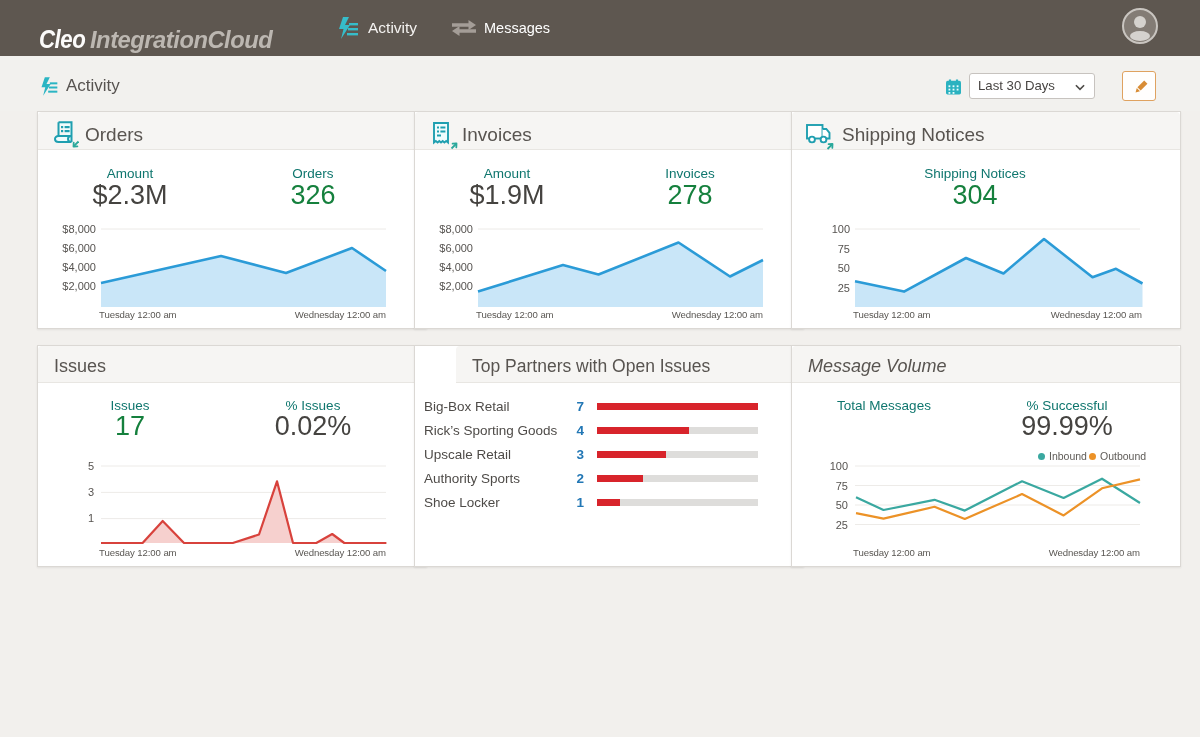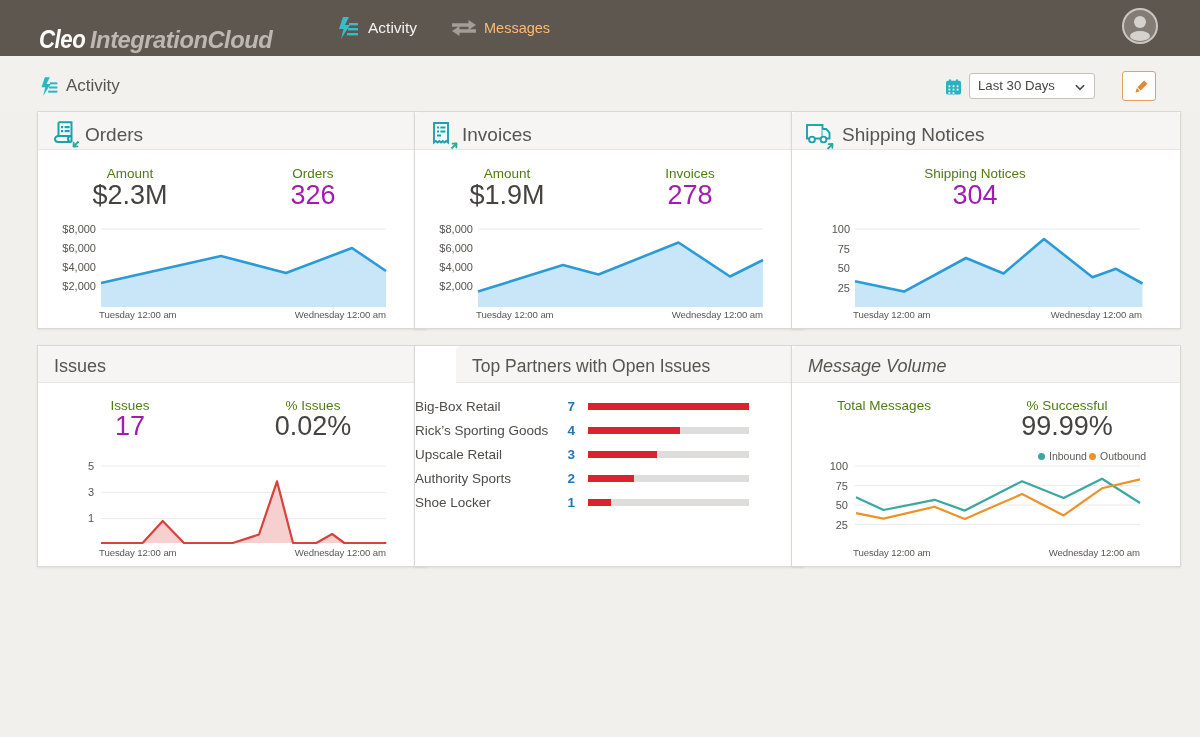--- a/index.html
+++ b/index.html
@@ -4,35 +4,35 @@
 <style>
 * { margin:0; padding:0; box-sizing:border-box; }
 html,body { width:1200px; height:737px; overflow:hidden; }
 body { font-family:"Liberation Sans", sans-serif; background:#f2f0ed; position:relative; }
 .topbar { position:absolute; left:0; top:0; width:1200px; height:56px; background:#5e5750; box-shadow:0 1px 3px rgba(0,0,0,.25); }
 .logo { position:absolute; left:39px; top:25px; font-style:italic; white-space:nowrap; letter-spacing:-0.5px; }
 .logo .c1 { font-size:25px; font-weight:bold; color:#fcfbfa; display:inline-block; transform:scaleX(0.89); transform-origin:0 50%; margin-right:-1px; }
 .logo .c2 { font-size:24.5px; font-weight:bold; color:#bcb7b1; display:inline-block; transform:scaleX(0.97); transform-origin:0 50%; }
 .navitem { position:absolute; top:0; height:56px; display:flex; align-items:center; gap:8px; font-size:15.5px; }
 .nav-act { left:336px; color:#f4f2f0; }
-.nav-msg { left:452px; color:#fdba74; font-size:14.5px; }
+.nav-msg { left:452px; color:#ffffff; font-size:14.5px; }
 .avatar { position:absolute; right:42px; top:8px; width:36px; height:36px; border-radius:50%; border:2px solid #c9c5c0; background:#837c75; overflow:hidden; }
 .pagehead { position:absolute; left:0; top:56px; width:1200px; height:55px; background:#f2f1ee; }
 .ph-title { position:absolute; left:66px; top:20px; font-size:17px; color:#575350; }
 .selectbox { position:absolute; left:969px; top:17px; width:126px; height:26px; background:#fff; border:1px solid #c7c3bf; border-radius:3px; font-size:13.2px; color:#474442; line-height:24px; padding-left:8px; }
 .editbtn { position:absolute; left:1122px; top:15px; width:34px; height:30px; background:#fffefd; border:1px solid #dfa260; border-radius:3px; }
 .card { position:absolute; width:390px; background:#fff; border:1px solid #dbd8d4; border-radius:0; box-shadow:0 1px 2px rgba(0,0,0,.07); }
 .chead { height:38px; background:#f6f5f3; border-bottom:1px solid #e8e6e2; border-radius:4px 4px 0 0; position:relative; }
 .ctitle { position:absolute; left:47px; top:12px; font-size:19px; color:#585450; }
 .ctitle2 { position:absolute; left:16px; top:10px; font-size:19px; color:#585450; }
-.statlbl { position:absolute; font-size:13.5px; color:#4d7c0f; width:200px; text-align:center; }
+.statlbl { position:absolute; font-size:13.5px; color:#0f766e; width:200px; text-align:center; }
 .statval { position:absolute; font-size:27px; color:#454340; width:220px; text-align:center; }
-.blue { color:#a21caf; }
+.blue { color:#15803d; }
 .csvg { position:absolute; left:0; }
-.prow { position:absolute; left:0; width:340px; height:24px; font-size:13.5px; color:#4e4b48; }
+.prow { position:absolute; left:9px; width:340px; height:24px; font-size:13.5px; color:#4e4b48; }
 .pnum { position:absolute; left:140px; width:20px; text-align:right; font-weight:bold; color:#2277b5; font-size:13.5px; }
 .ptrack { position:absolute; left:173px; top:4px; width:161px; height:7px; background:#dedddb; }
 .pbar { position:absolute; left:0; top:0; height:7px; background:#d8242b; }
 .legend { position:absolute; font-size:10.5px; color:#5f5c58; }
 .ldot { display:inline-block; width:7px; height:7px; border-radius:50%; margin-right:4px; position:relative; top:0px; }
 </style>
 </head>
 <body>
 
 <div class="topbar">

